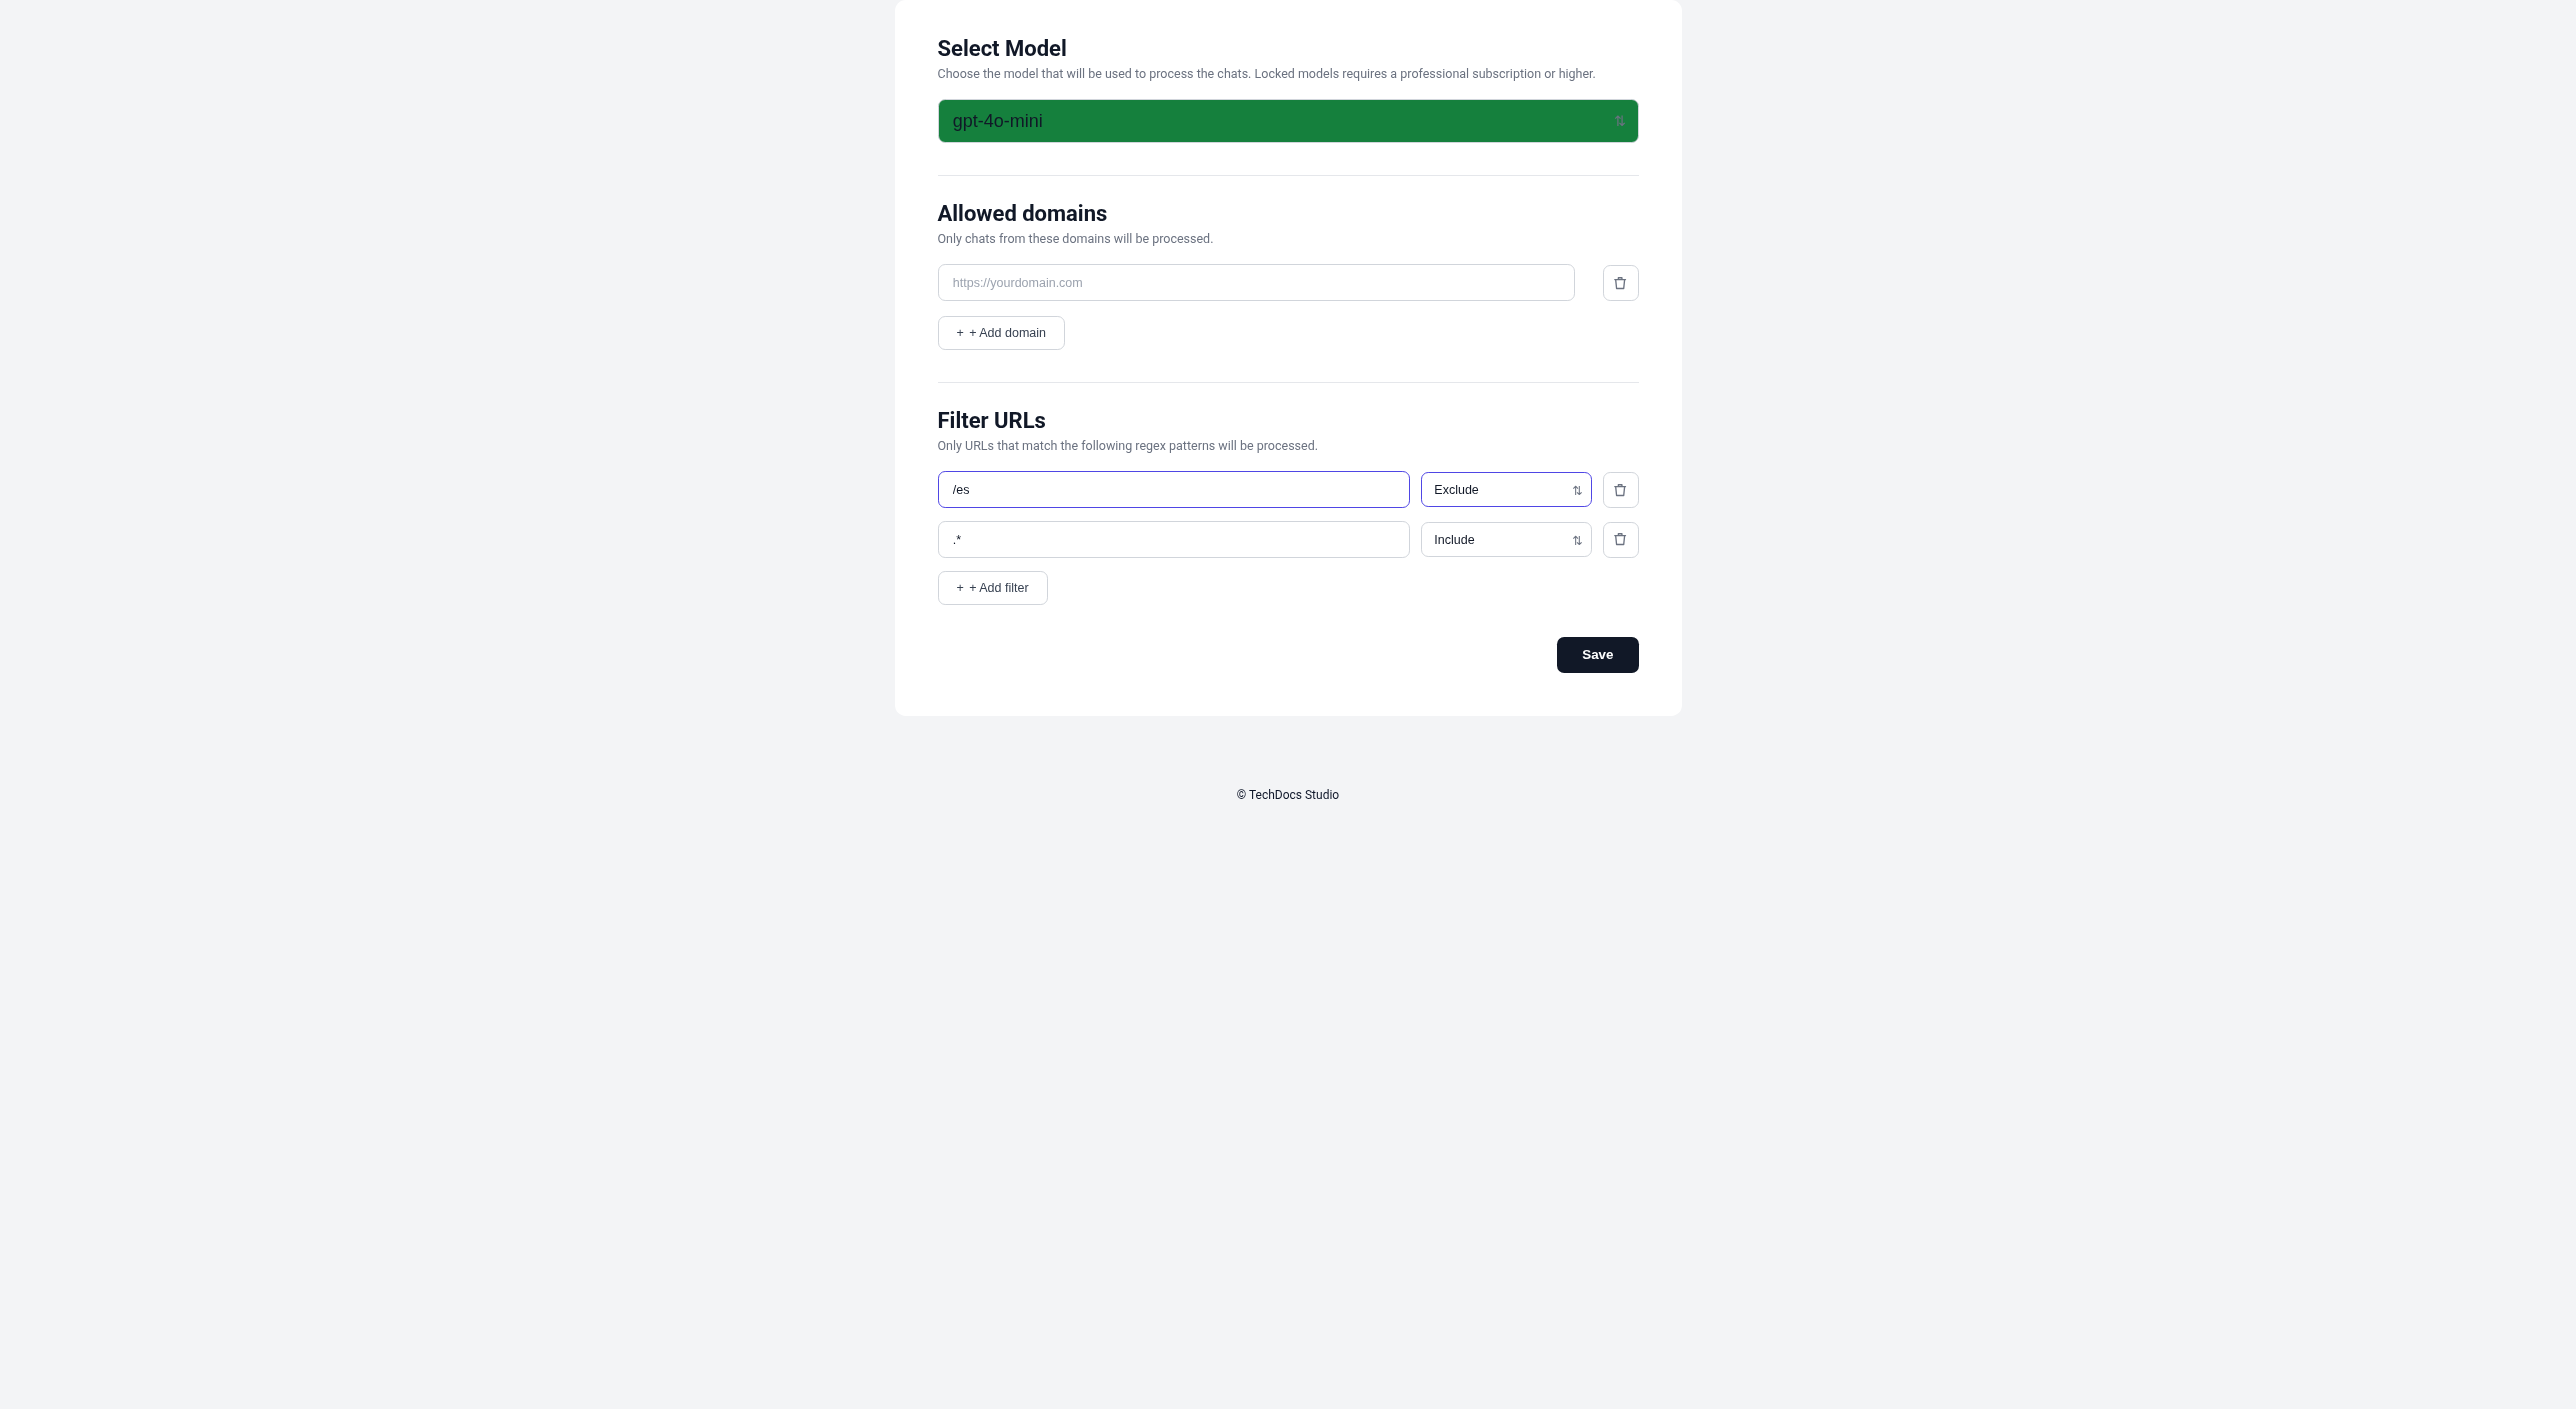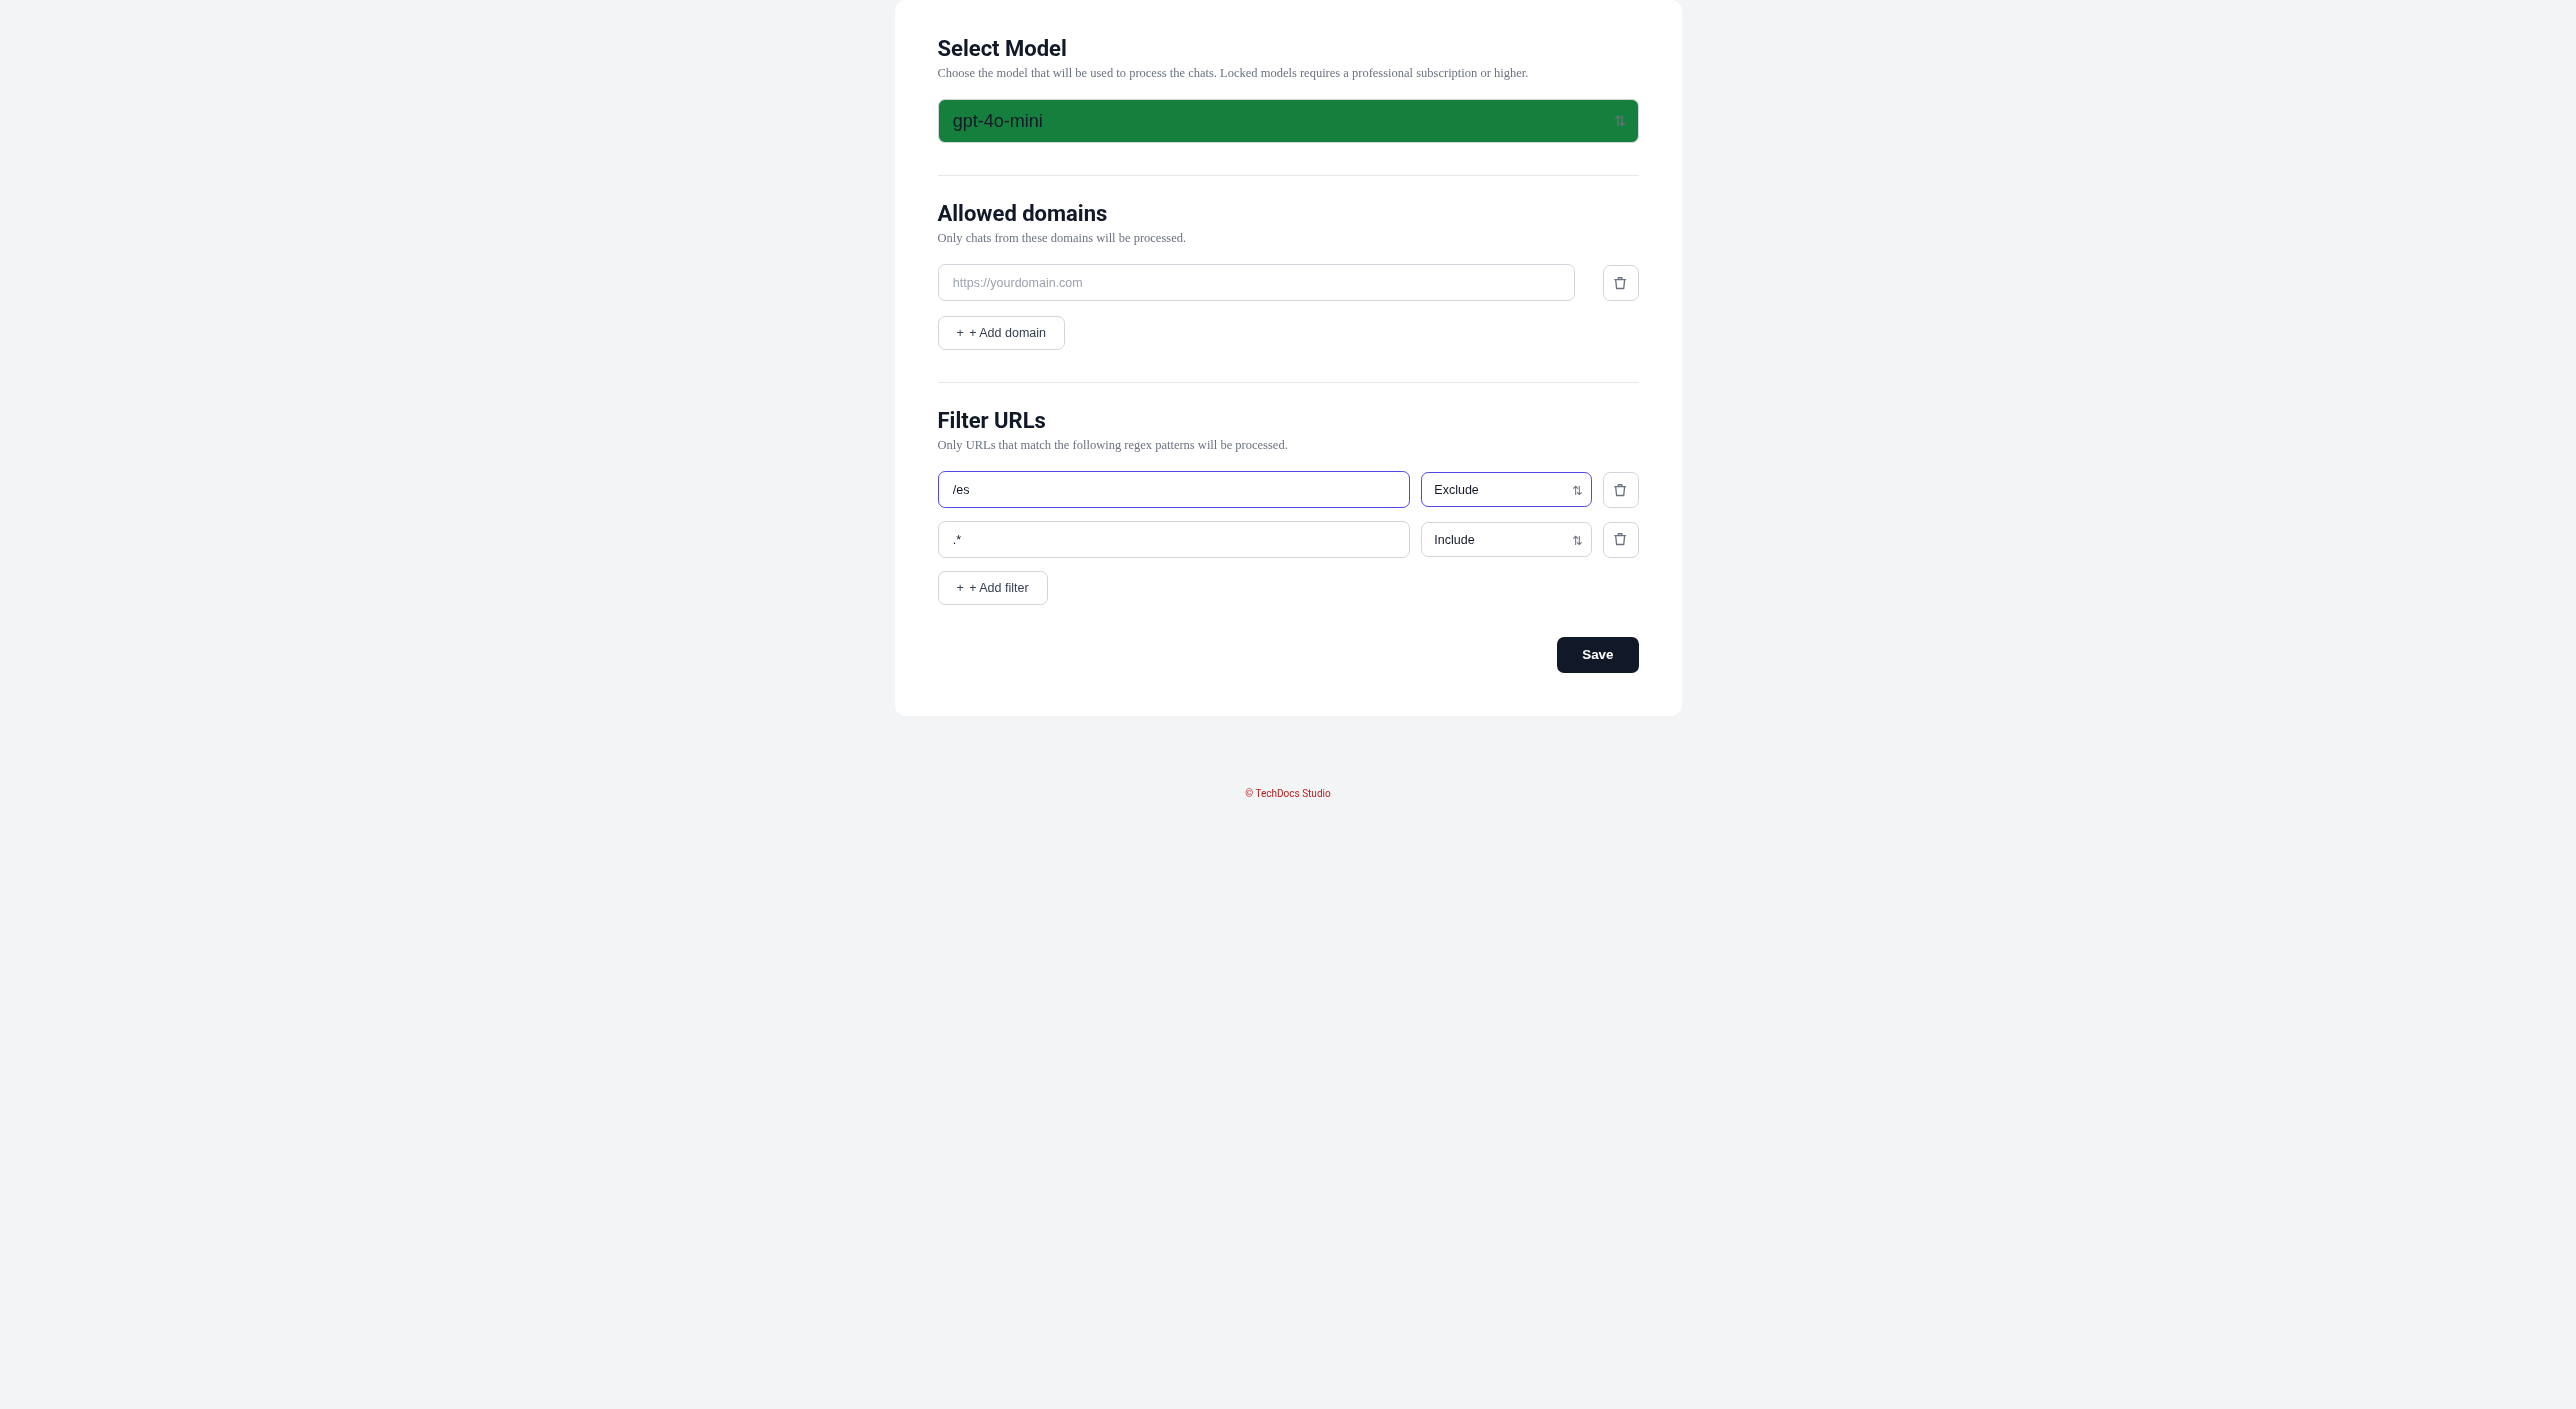--- a/index.html
+++ b/index.html
@@ -35,21 +35,20 @@
       font-size: 22px;
       font-weight: 700;
       color: #111827;
       margin-bottom: 5.4px;
     }
 
     .section-desc {
       font-size: 12.5px;
       color: #6b7280;
       margin-bottom: 18px;
-      font-family: Liberation Serif, serif;
     }
 
     .select-wrapper {
       position: relative;
       margin-bottom: 29px;
     }
 
     .select-field {
       width: 100%;
       padding: 10.7px 14.3px;
@@ -198,22 +197,22 @@
       border: none;
       border-radius: 7.2px;
       font-size: 13.4px;
       font-weight: 600;
       cursor: pointer;
     }
 
     .footer {
       margin-top: 36px;
       margin-bottom: 18px;
-      color: #b91c1c;
-      font-size: 10px;
+      color: #0f172a;
+      font-size: 12px;
       text-align: center;
     }
 
     .divider {
       height: 0.9px;
       background: #e5e7eb;
       margin: 25px 0;
     }
   </style>
 </head>

